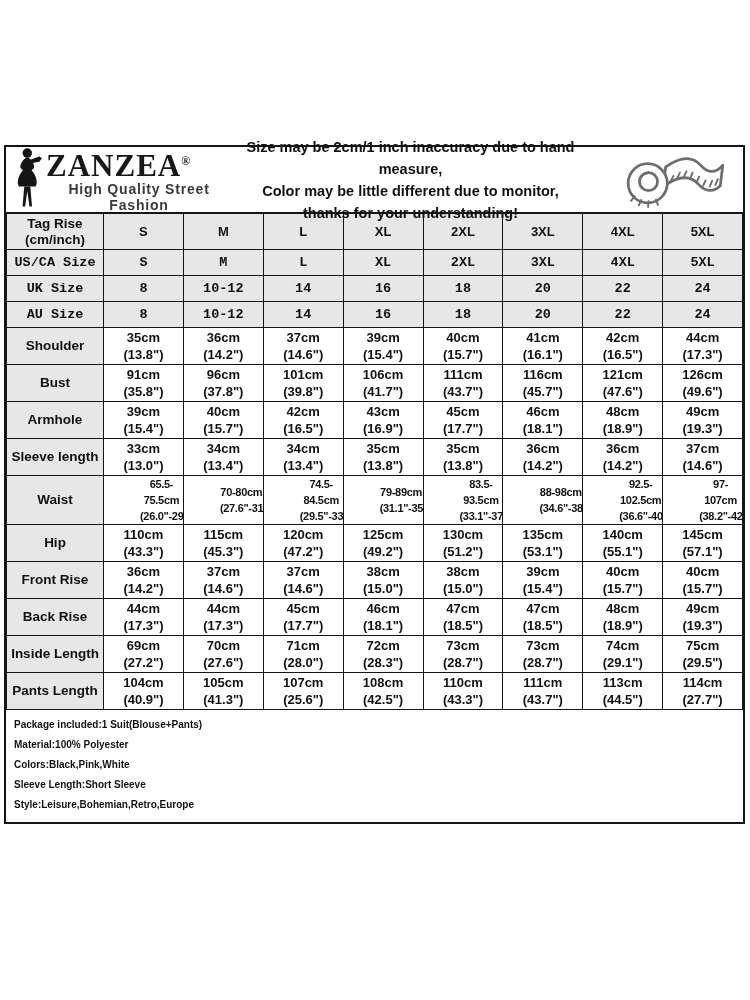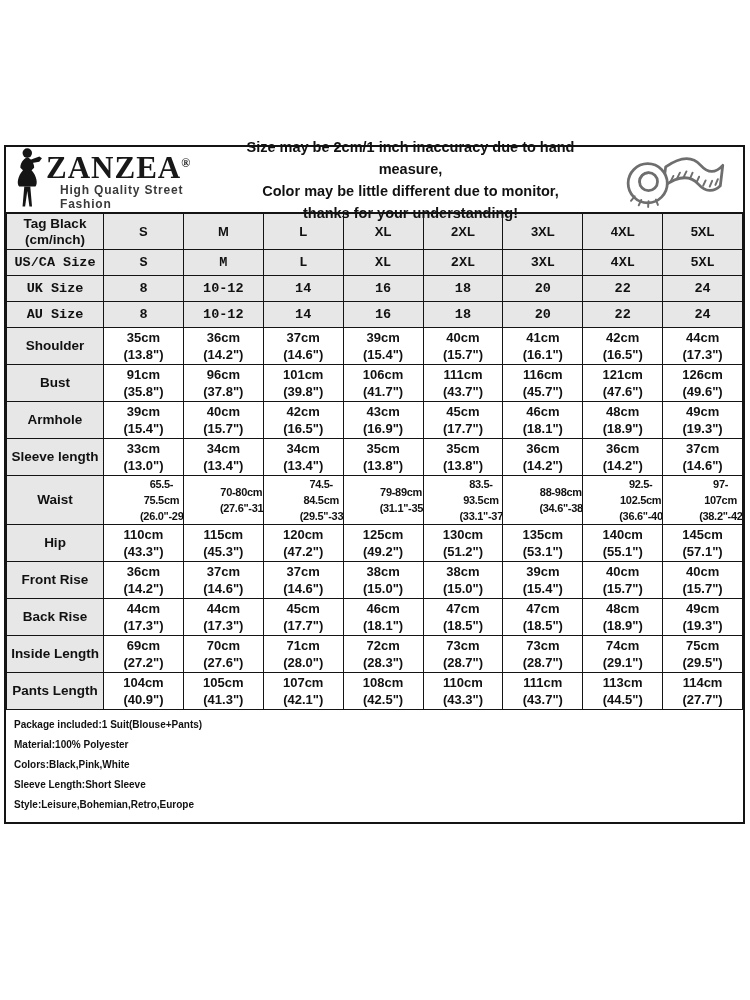--- a/index.html
+++ b/index.html
@@ -18,21 +18,21 @@
     border-bottom: 1.5px solid #141414; background: #ffffff;
   }
   .logo { display: flex; align-items: center; width: 212px; padding-left: 8px; }
   .logo svg { flex: 0 0 auto; }
   .logo-text { margin-left: 2px; }
   .brand {
     font-family: "Liberation Serif", serif; font-weight: bold;
     font-size: 31px; letter-spacing: 1px; line-height: 30px; color: #181818;
   }
   .brand .reg { font-size: 12px; vertical-align: super; letter-spacing: 0; }
-  .tagline { font-size: 12px; letter-spacing: 0.8px; color: #3a3a3a; font-weight: bold; margin: -1px 0 0 14px; }
+  .tagline { font-size: 14px; letter-spacing: 0.8px; color: #3a3a3a; font-weight: bold; margin: -1px 0 0 14px; text-align: center; }
   .disclaimer { flex: 1; text-align: center; font-weight: bold; font-size: 14.5px; line-height: 22px; }
   .tape { width: 140px; display: flex; justify-content: center; align-items: center; }
   
   table.size-table { width: 100%; border-collapse: collapse; table-layout: fixed; }
   .size-table th, .size-table td {
     border: 1.5px solid #141414; text-align: center; vertical-align: middle;
     font-weight: bold; white-space: pre-line; padding: 0; overflow: hidden;
   }
   .size-table th { width: 97px; font-size: 13.5px; background: #e7e7e7; line-height: 16px; }
   .size-table td { font-size: 13px; line-height: 17px; background: #ffffff; }
@@ -79,21 +79,21 @@
         <path d="M37 29 C31 29 26 34 26 40" stroke-width="3"></path>
         <path d="M64 40 l3.5 -7 M72 36 l3.5 -7 M80 34.5 l3.5 -7 M88 36 l3 -7 M96 40.5 l3 -6.5 M104 45 l3 -6.5 M112 46 l3 -7 M119 44 l3 -7" stroke-width="2.4"></path>
         <path d="M20 58 l-4.5 5.5 M28 62.5 l-3 6.5 M37 64 l-0.5 7 M46 62 l2.5 6.5" stroke-width="2.4"></path>
       </svg>
     </div>
   </div>
 
   <table class="size-table">
     <tbody>
         <tr class="tag shaded">
-          <th>Tag Black
+          <th>Tag Rise
 (cm/inch)</th>
           <td>S</td>
           <td>M</td>
           <td>L</td>
           <td>XL</td>
           <td>2XL</td>
           <td>3XL</td>
           <td>4XL</td>
           <td>5XL</td>
         </tr>
@@ -301,21 +301,21 @@
           <td>75cm
 (29.5")</td>
         </tr>
         <tr>
           <th>Pants Length</th>
           <td>104cm
 (40.9")</td>
           <td>105cm
 (41.3")</td>
           <td>107cm
-(42.1")</td>
+(25.6")</td>
           <td>108cm
 (42.5")</td>
           <td>110cm
 (43.3")</td>
           <td>111cm
 (43.7")</td>
           <td>113cm
 (44.5")</td>
           <td>114cm
 (27.7")</td>

